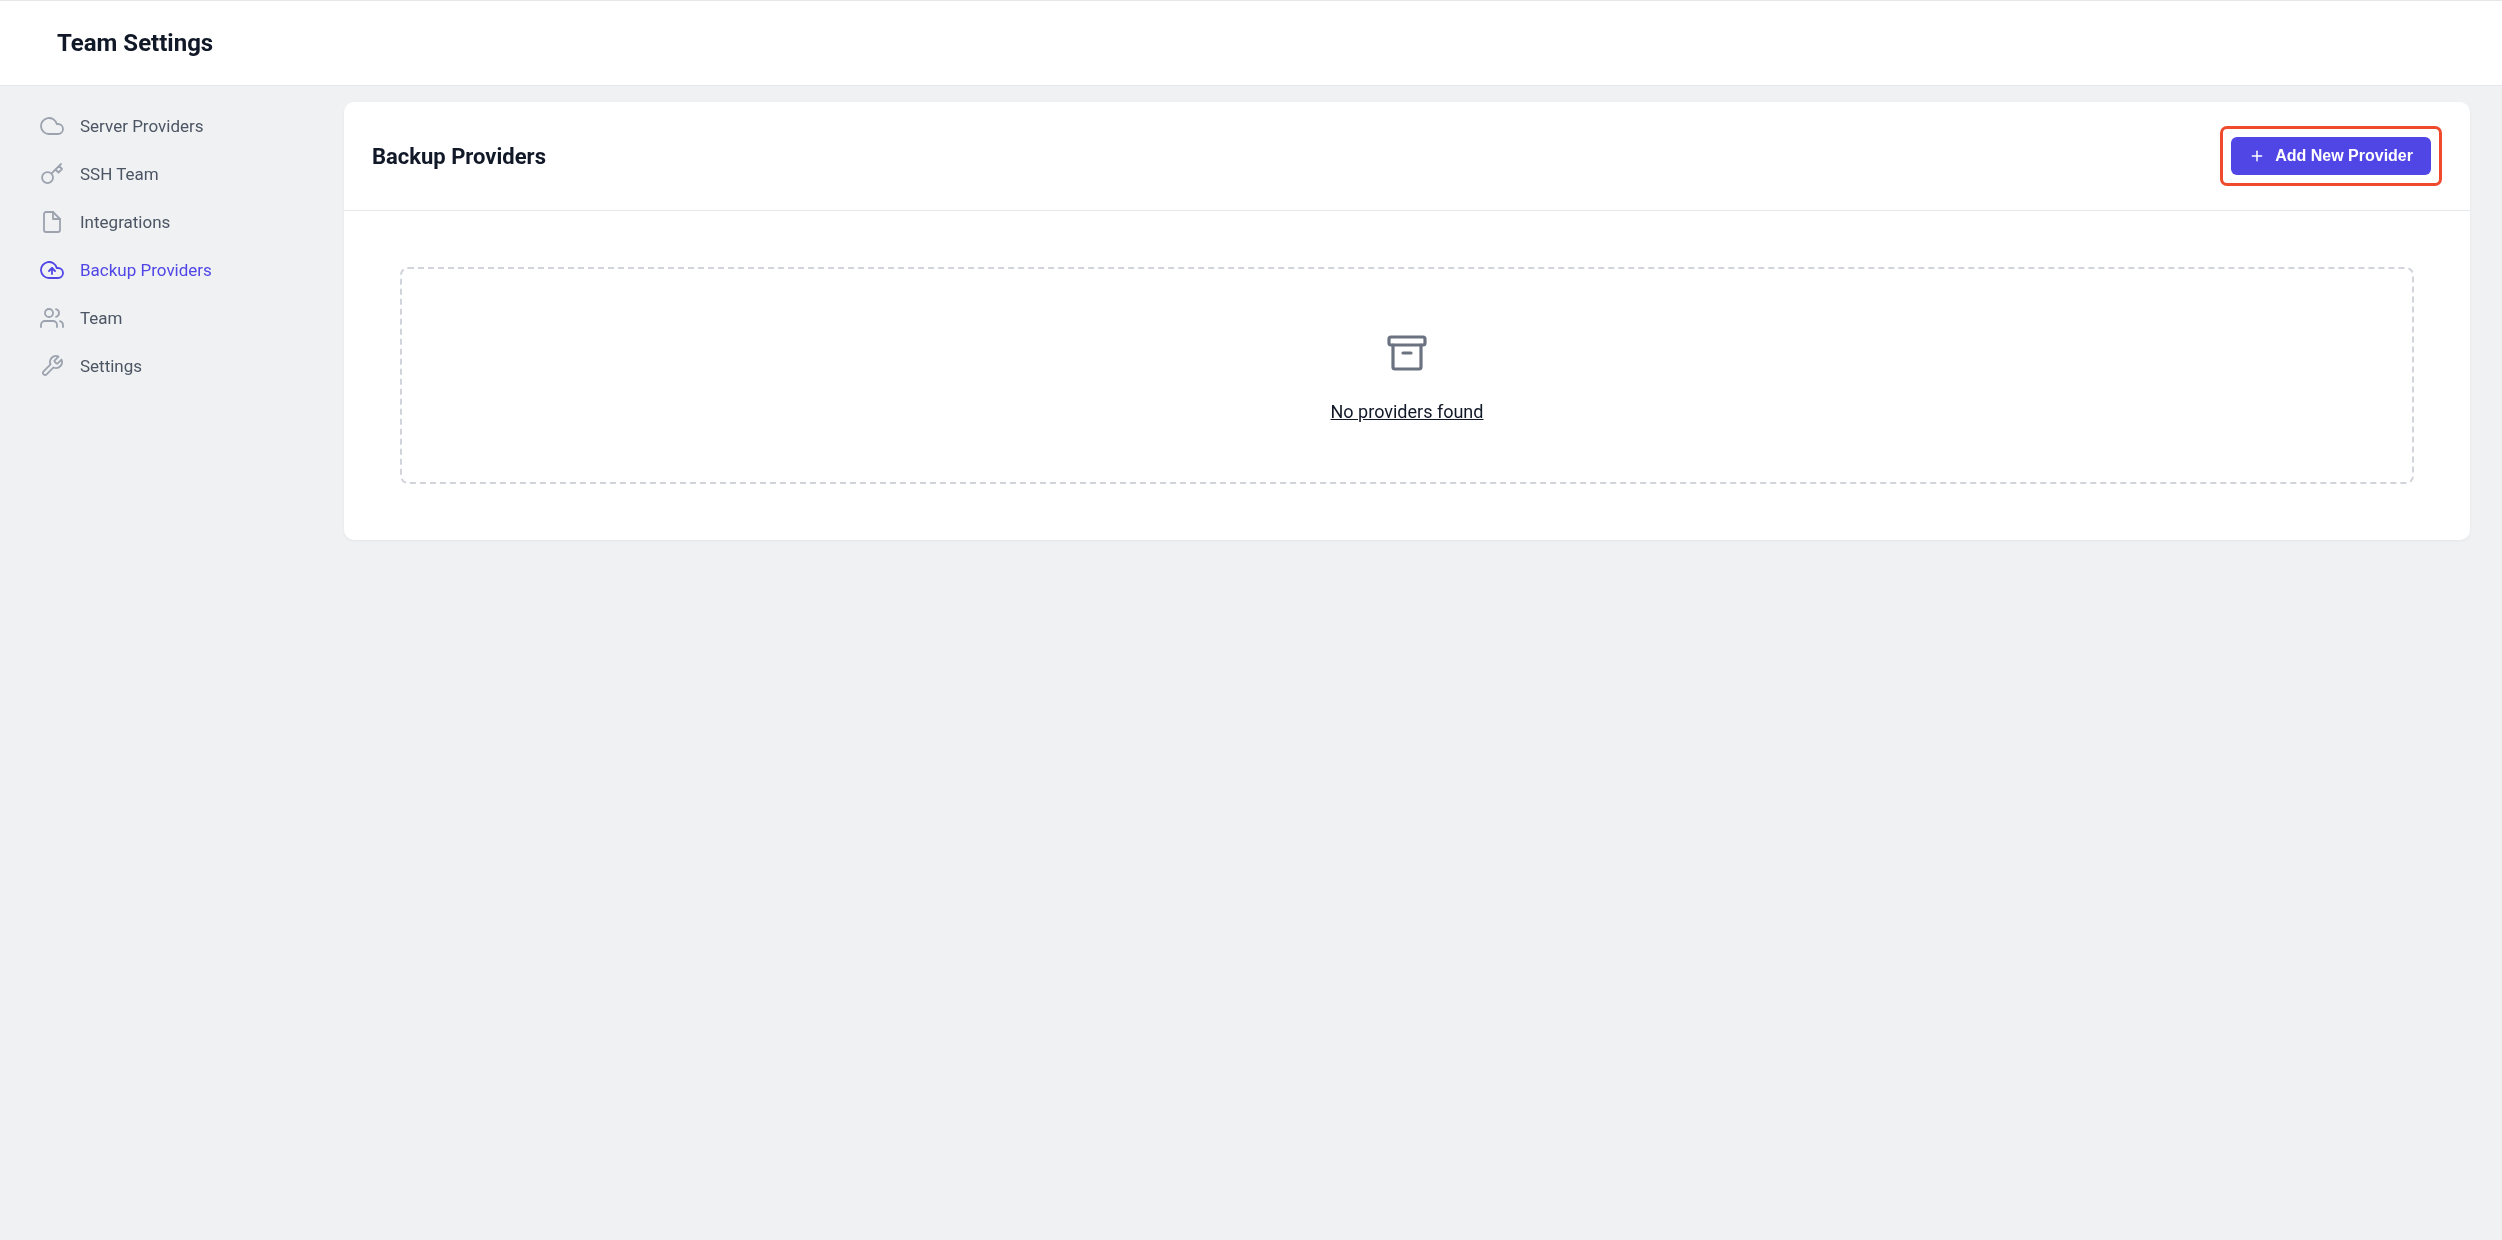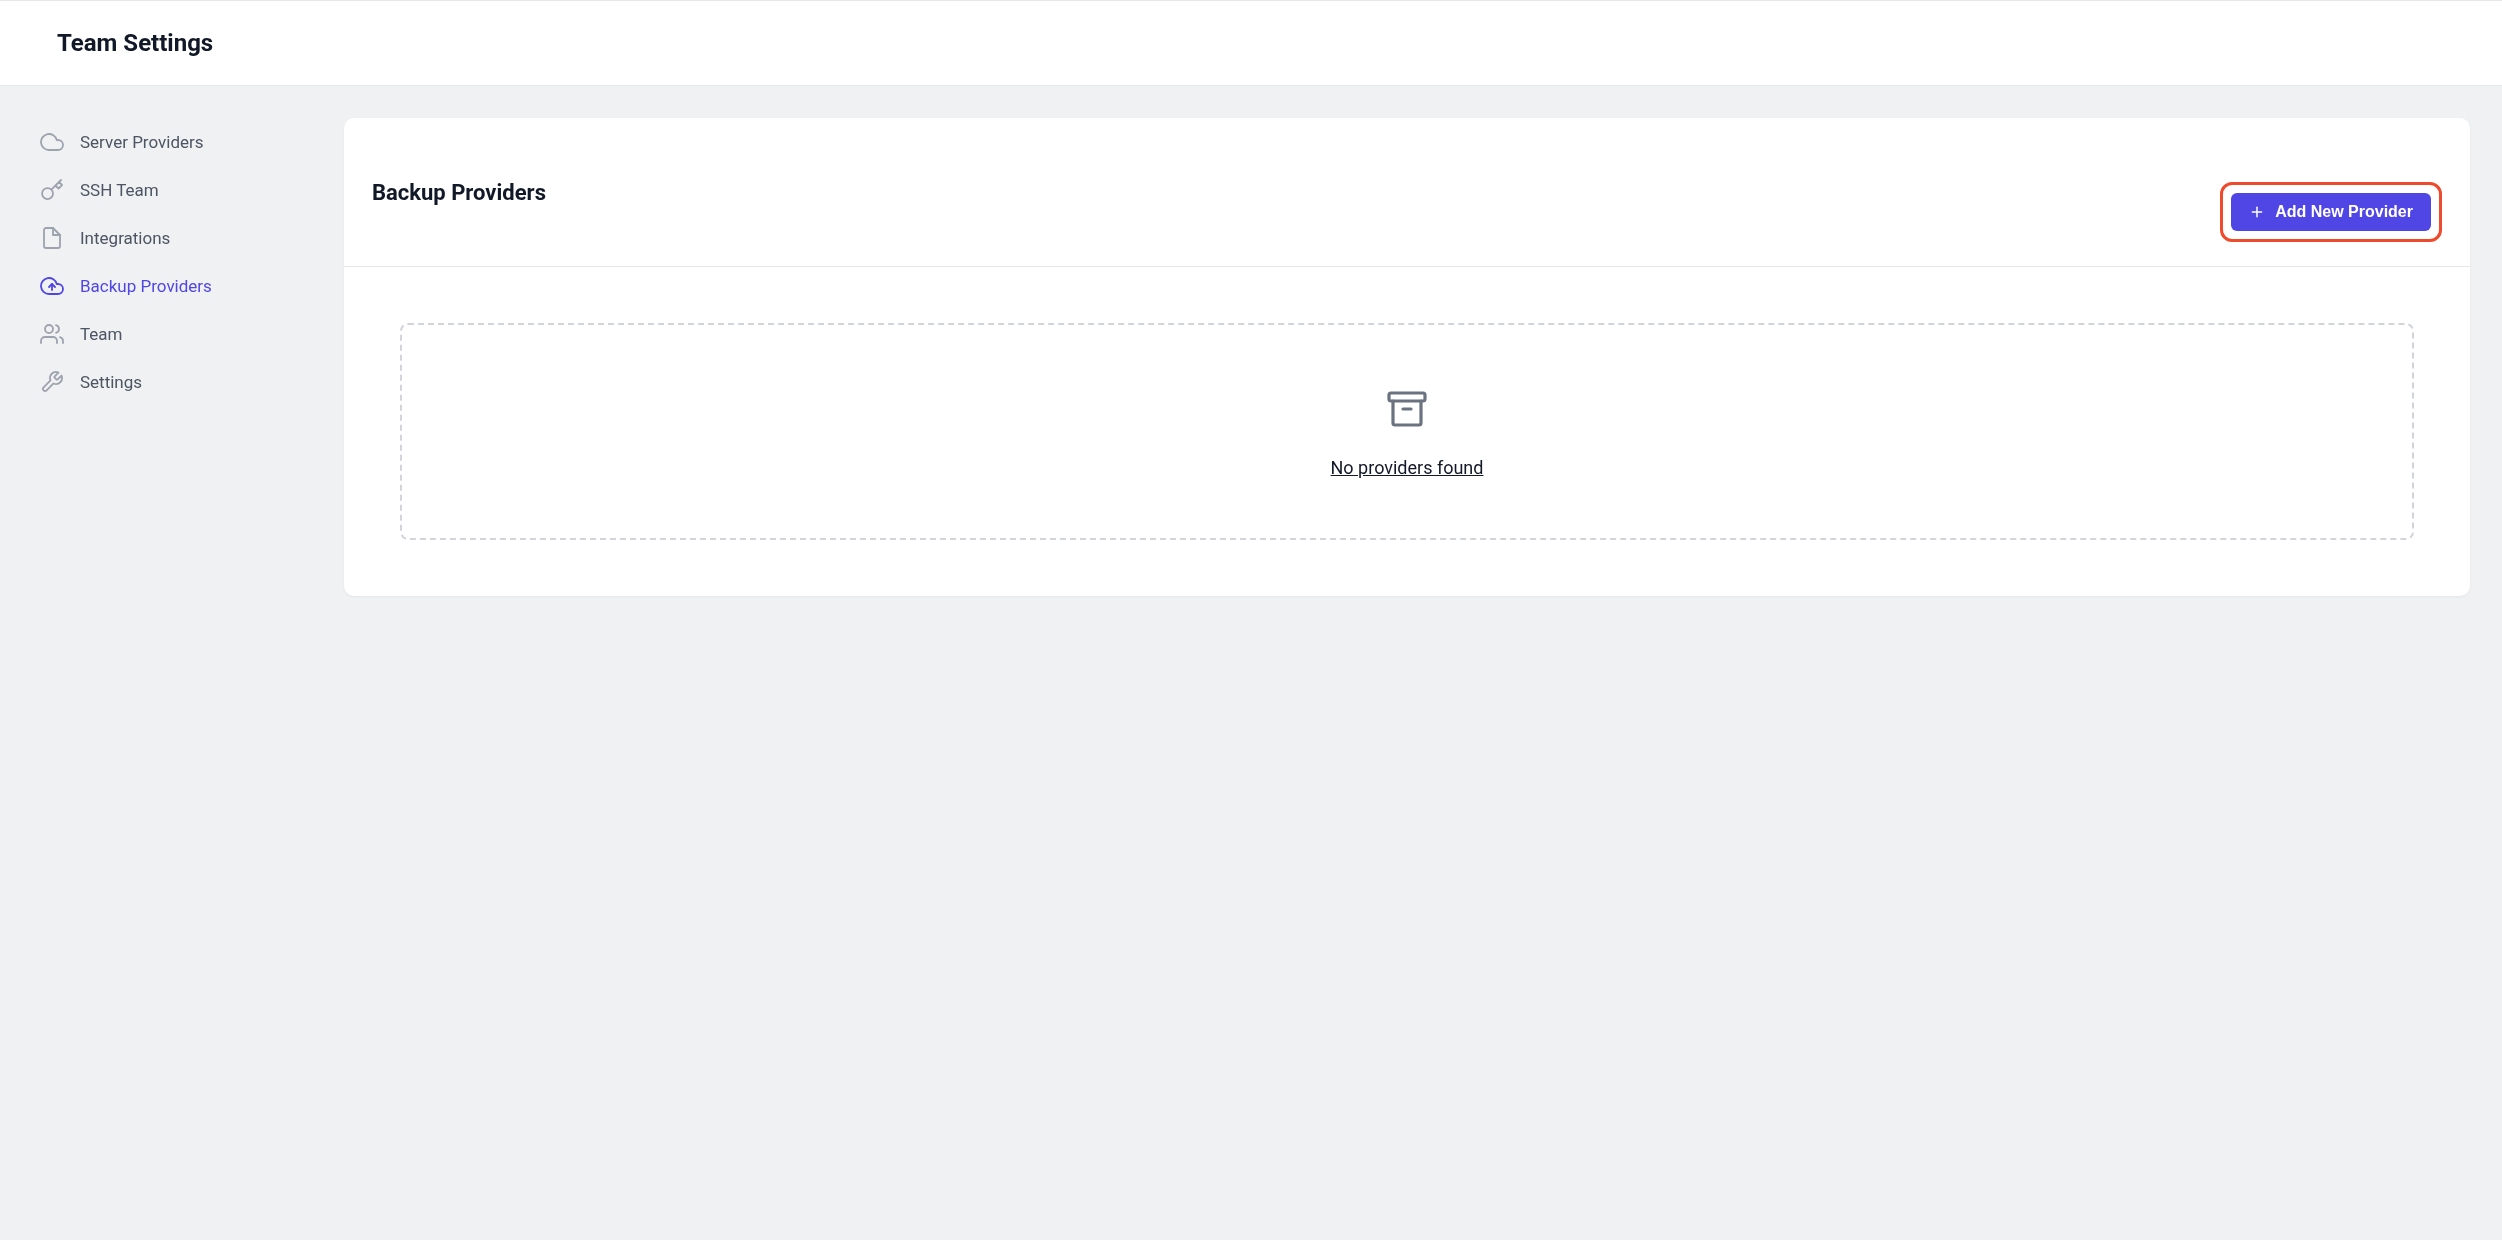--- a/index.html
+++ b/index.html
@@ -19,21 +19,21 @@
       padding: 28px 32px;
     }
     .header h1 {
       font-size: 24px;
       font-weight: 700;
       color: #111827;
       margin-left: 25px;
     }
     .main-container {
       display: flex;
-      padding: 32px 32px;
+      padding: 16px 32px;
       gap: 32px;
       align-items: flex-start;
     }
     .sidebar {
       width: 280px;
       flex-shrink: 0;
     }
     .sidebar-item {
       display: flex;
       align-items: center;
@@ -71,23 +71,22 @@
       padding: 24px 28px;
       border-bottom: 1px solid #e5e7eb;
     }
     .card-title {
       font-size: 22px;
       font-weight: 700;
       color: #111827;
     }
     .button-wrapper {
       border: 3px solid #f04a2c;
-      border-radius: 12px;
+      border-radius: 7px;
       padding: 8px;
-      margin-top: 40px;
     }
     .add-button {
       display: flex;
       align-items: center;
       gap: 10px;
       background: #5046e5;
       color: #ffffff;
       border: none;
       border-radius: 6px;
       padding: 10px 18px;

